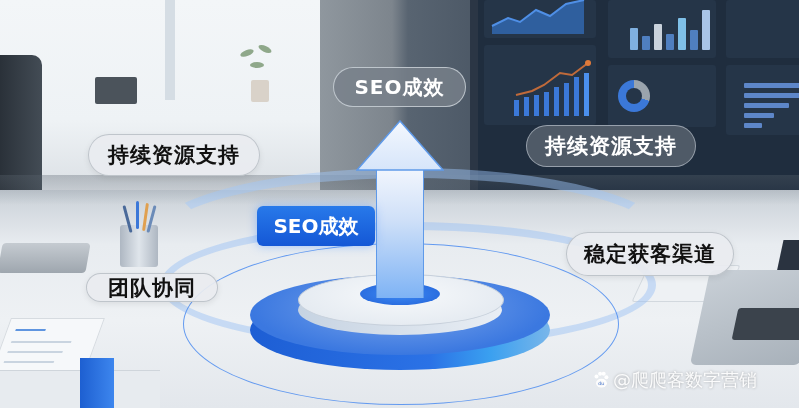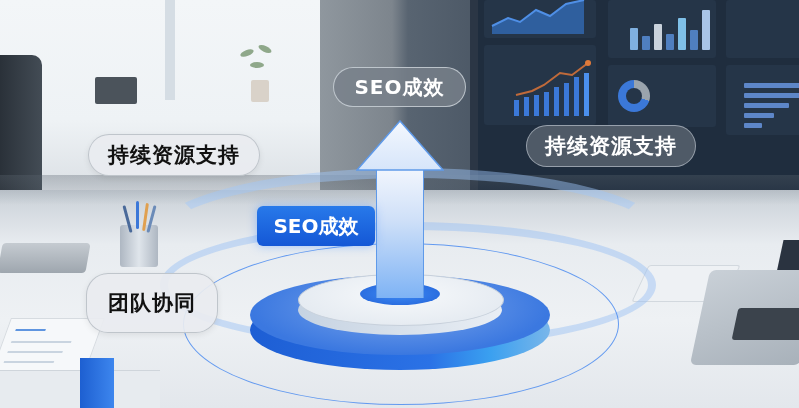--- a/index.html
+++ b/index.html
@@ -181,17 +181,31 @@
 
   <div class="pill pill-dark" style="left:333px;top:67px;width:133px;height:40px;font-size:20px;">
     <span>SEO成效</span>
   </div>
   <div class="pill pill-light" style="left:88px;top:134px;width:172px;height:42px;font-size:21px;">
     <span>持续资源支持</span>
   </div>
   <div class="pill pill-dark2" style="left:526px;top:125px;width:170px;height:42px;font-size:21px;">
     <span>持续资源支持</span>
   </div>
-  <div class="pill pill-light" style="left:86px;top:273px;width:132px;height:60px;font-size:21px;">
+  <div class="pill pill-light" style="left:566px;top:232px;width:168px;height:44px;font-size:21px;">
+    <span>稳定获客渠道</span>
+  </div>
+  <div class="pill pill-light" style="left:86px;top:273px;width:132px;height:29px;font-size:21px;">
     <span>团队协同</span>
   </div>
 
+  <div class="watermark">
+    <svg class="paw" viewBox="0 0 20 20">
+      <circle cx="5" cy="6" r="2.2" fill="#fff"></circle>
+        <circle cx="9" cy="3" r="2.2" fill="#fff"></circle>
+      <circle cx="13" cy="3" r="2.2" fill="#fff"></circle>
+        <circle cx="16" cy="7" r="2.2" fill="#fff"></circle>
+      <ellipse cx="10.5" cy="13.5" rx="6" ry="4.8" fill="#fff"></ellipse>
+      <text x="7" y="16" font-size="5" fill="#3b6fd0" font-family="DejaVu Sans, sans-serif">du</text>
+    </svg>
+    <span>@爬爬客数字营销</span>
+  </div>
 </div>
 
 </body></html>

